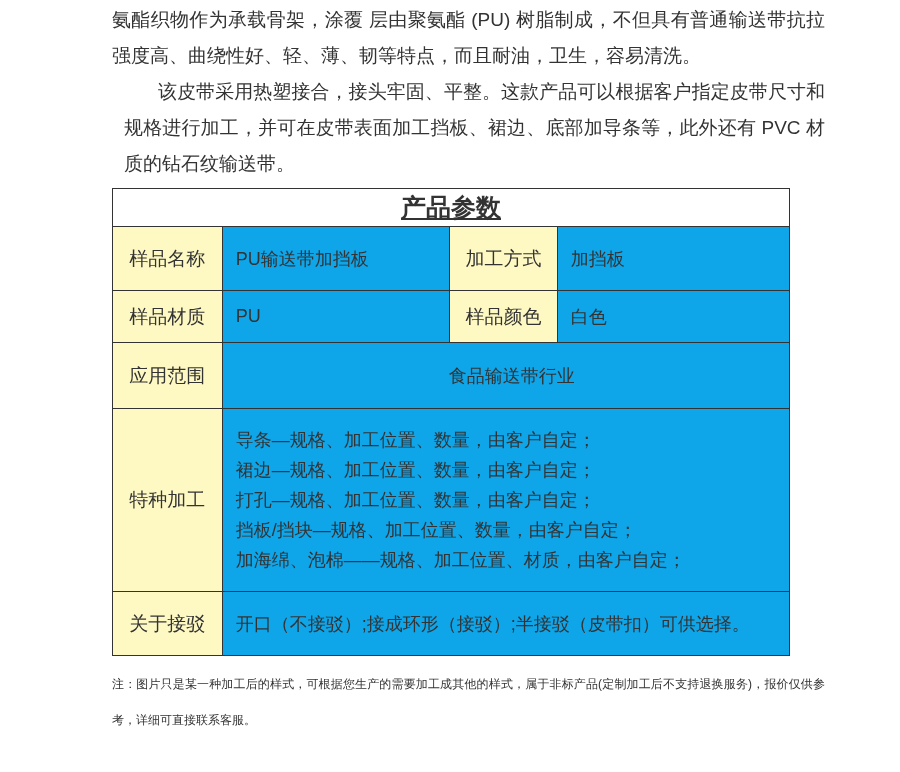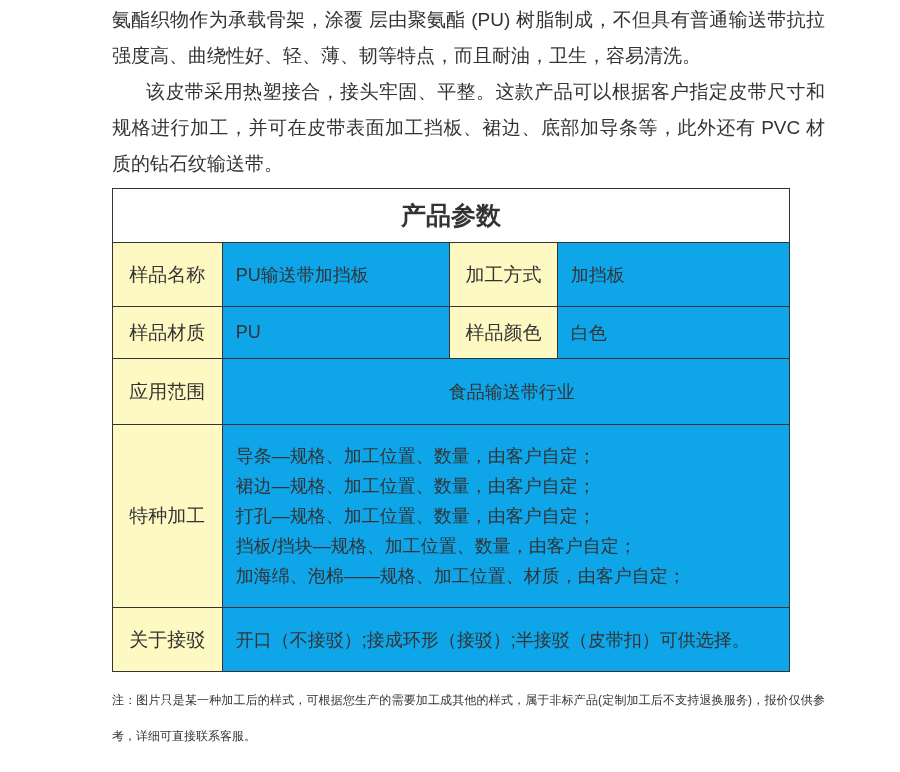--- a/index.html
+++ b/index.html
@@ -21,39 +21,41 @@
   }
   .intro {
     margin: 0;
     font-size: 19px;
     line-height: 36px;
     text-align: justify;
     color: #333333;
   }
   .intro.indent {
     text-indent: 34px;
+    margin-left: 12px;
   }
   table.params {
     border-collapse: collapse;
     width: 678px;
     margin-top: 6px;
     table-layout: fixed;
   }
   table.params td {
     border: 1px solid #333333;
     box-sizing: border-box;
     vertical-align: middle;
   }
   td.title-cell {
-    height: 54px;
+    height: 38px;
     text-align: center;
     font-weight: bold;
     font-size: 25px;
     color: #333333;
     background: #ffffff;
+    text-decoration: underline;
   }
   td.label {
     background: #fef9c3;
     text-align: center;
     font-size: 19px;
     color: #333333;
   }
   td.value {
     font-size: 18px;
     padding-left: 13px;

